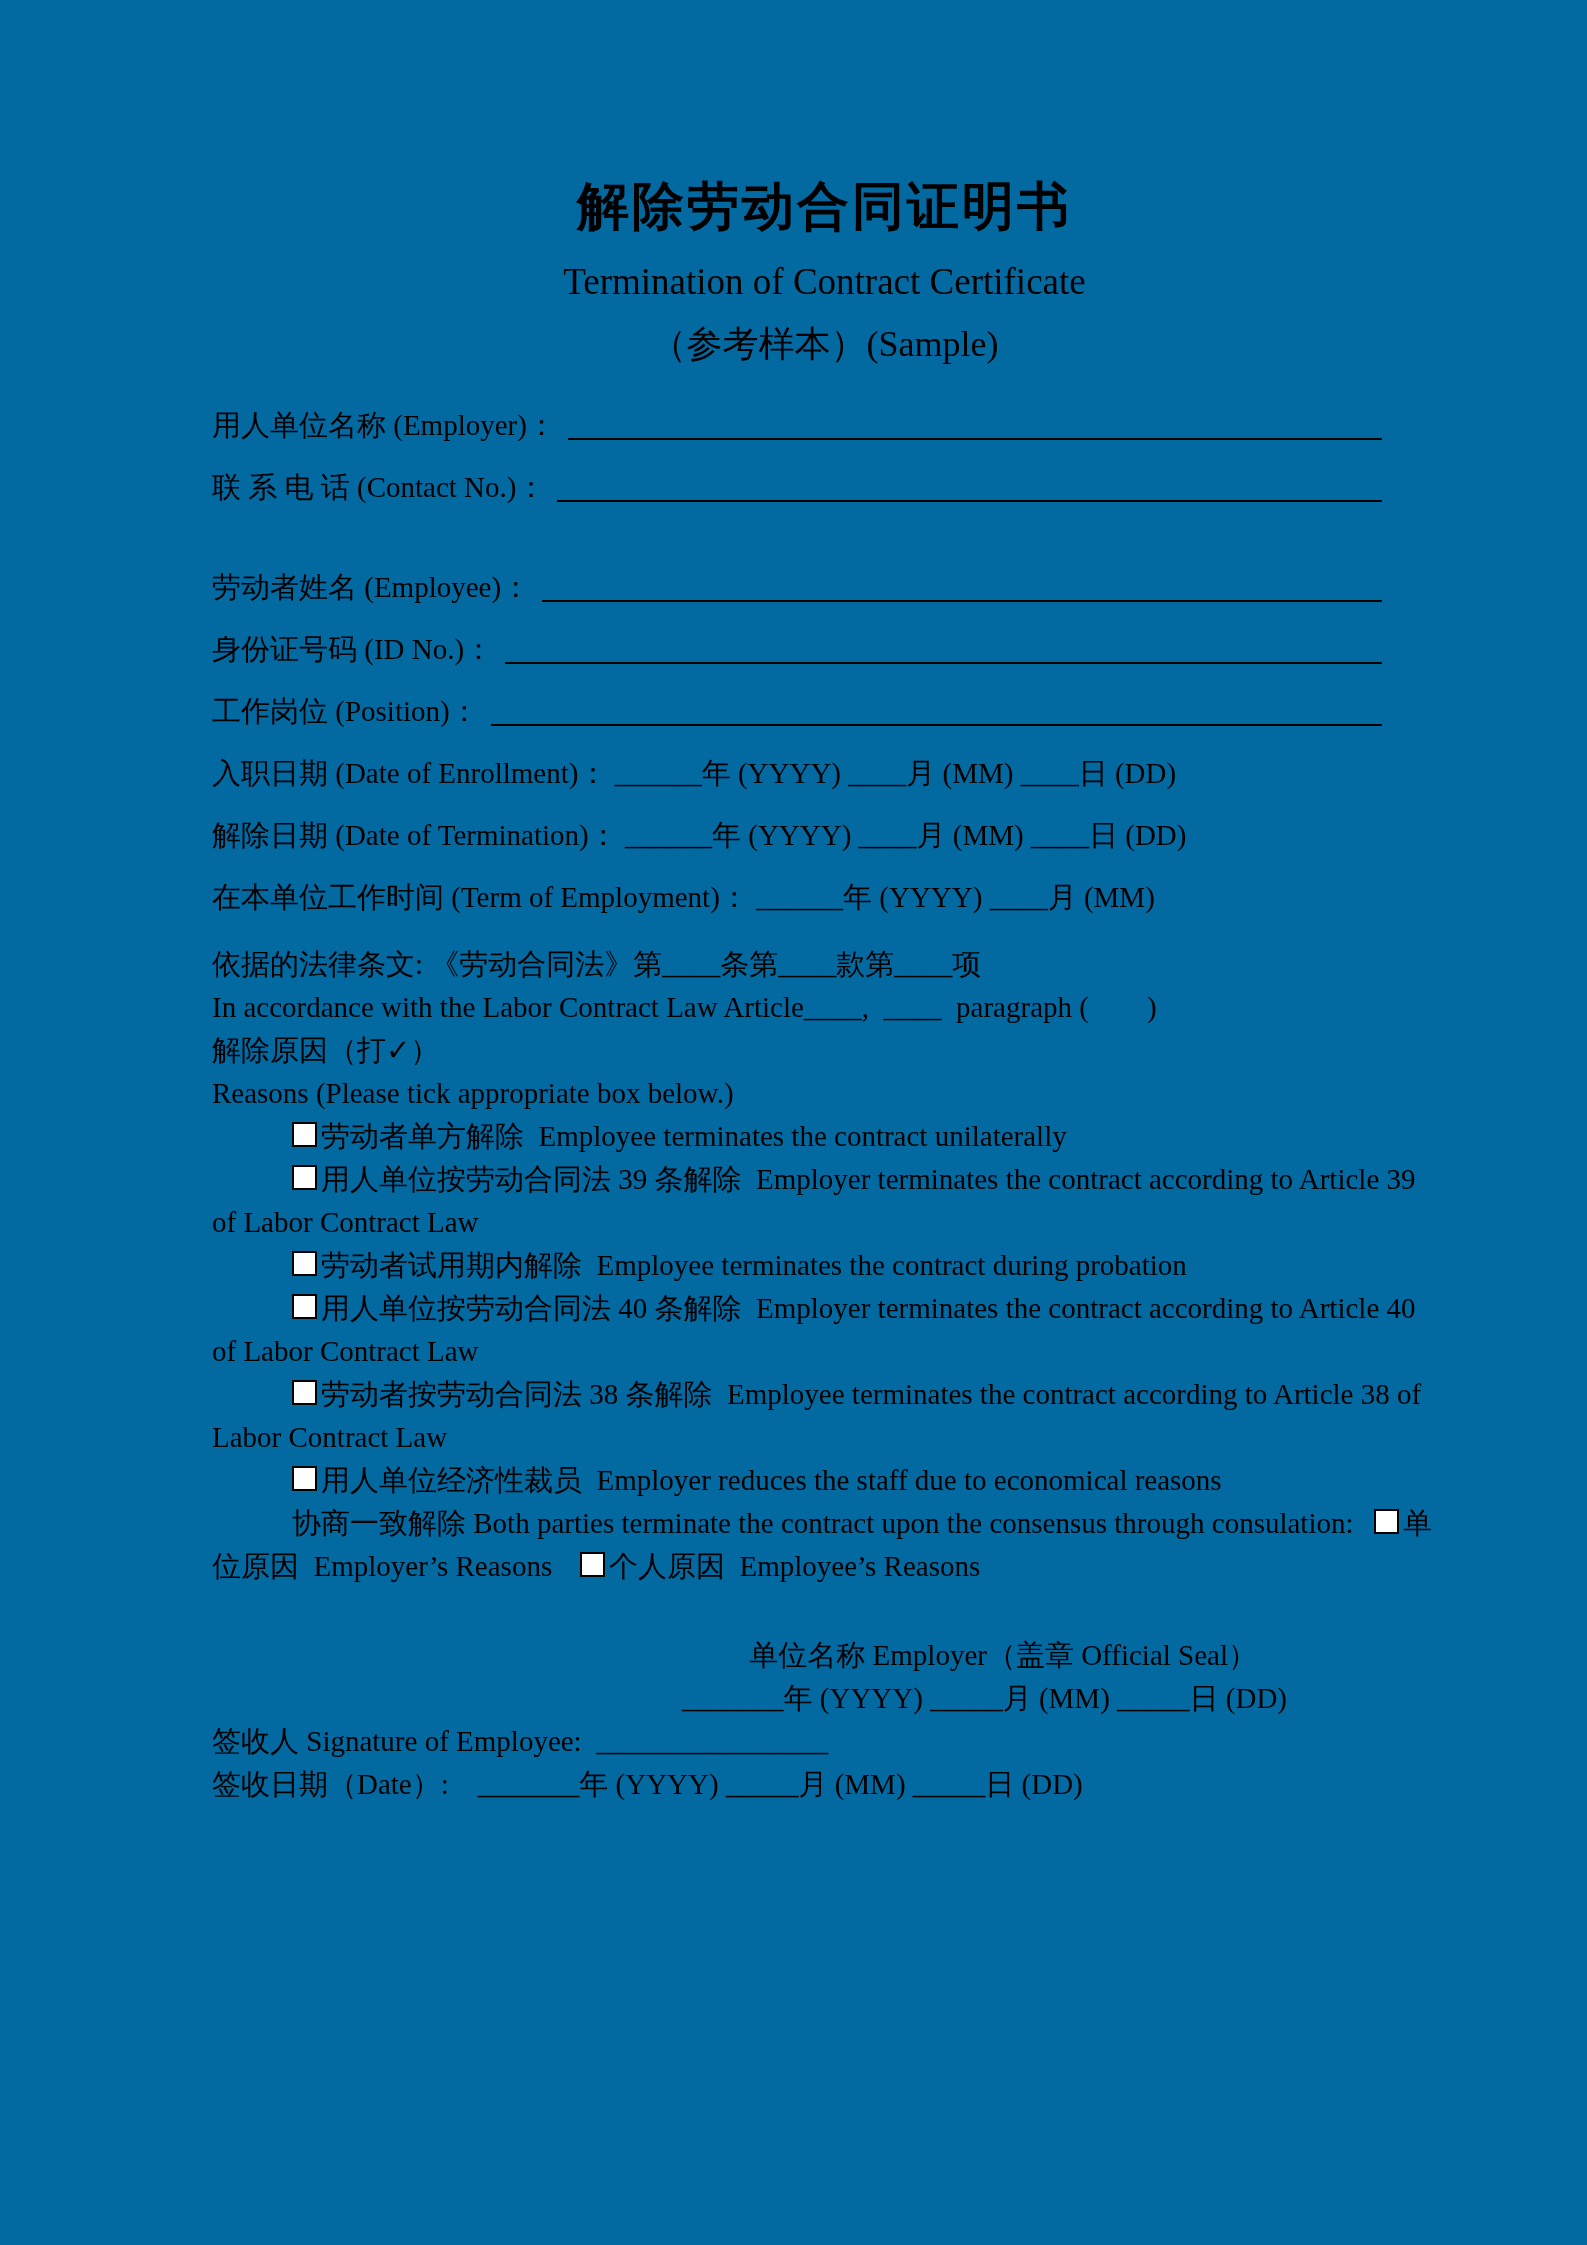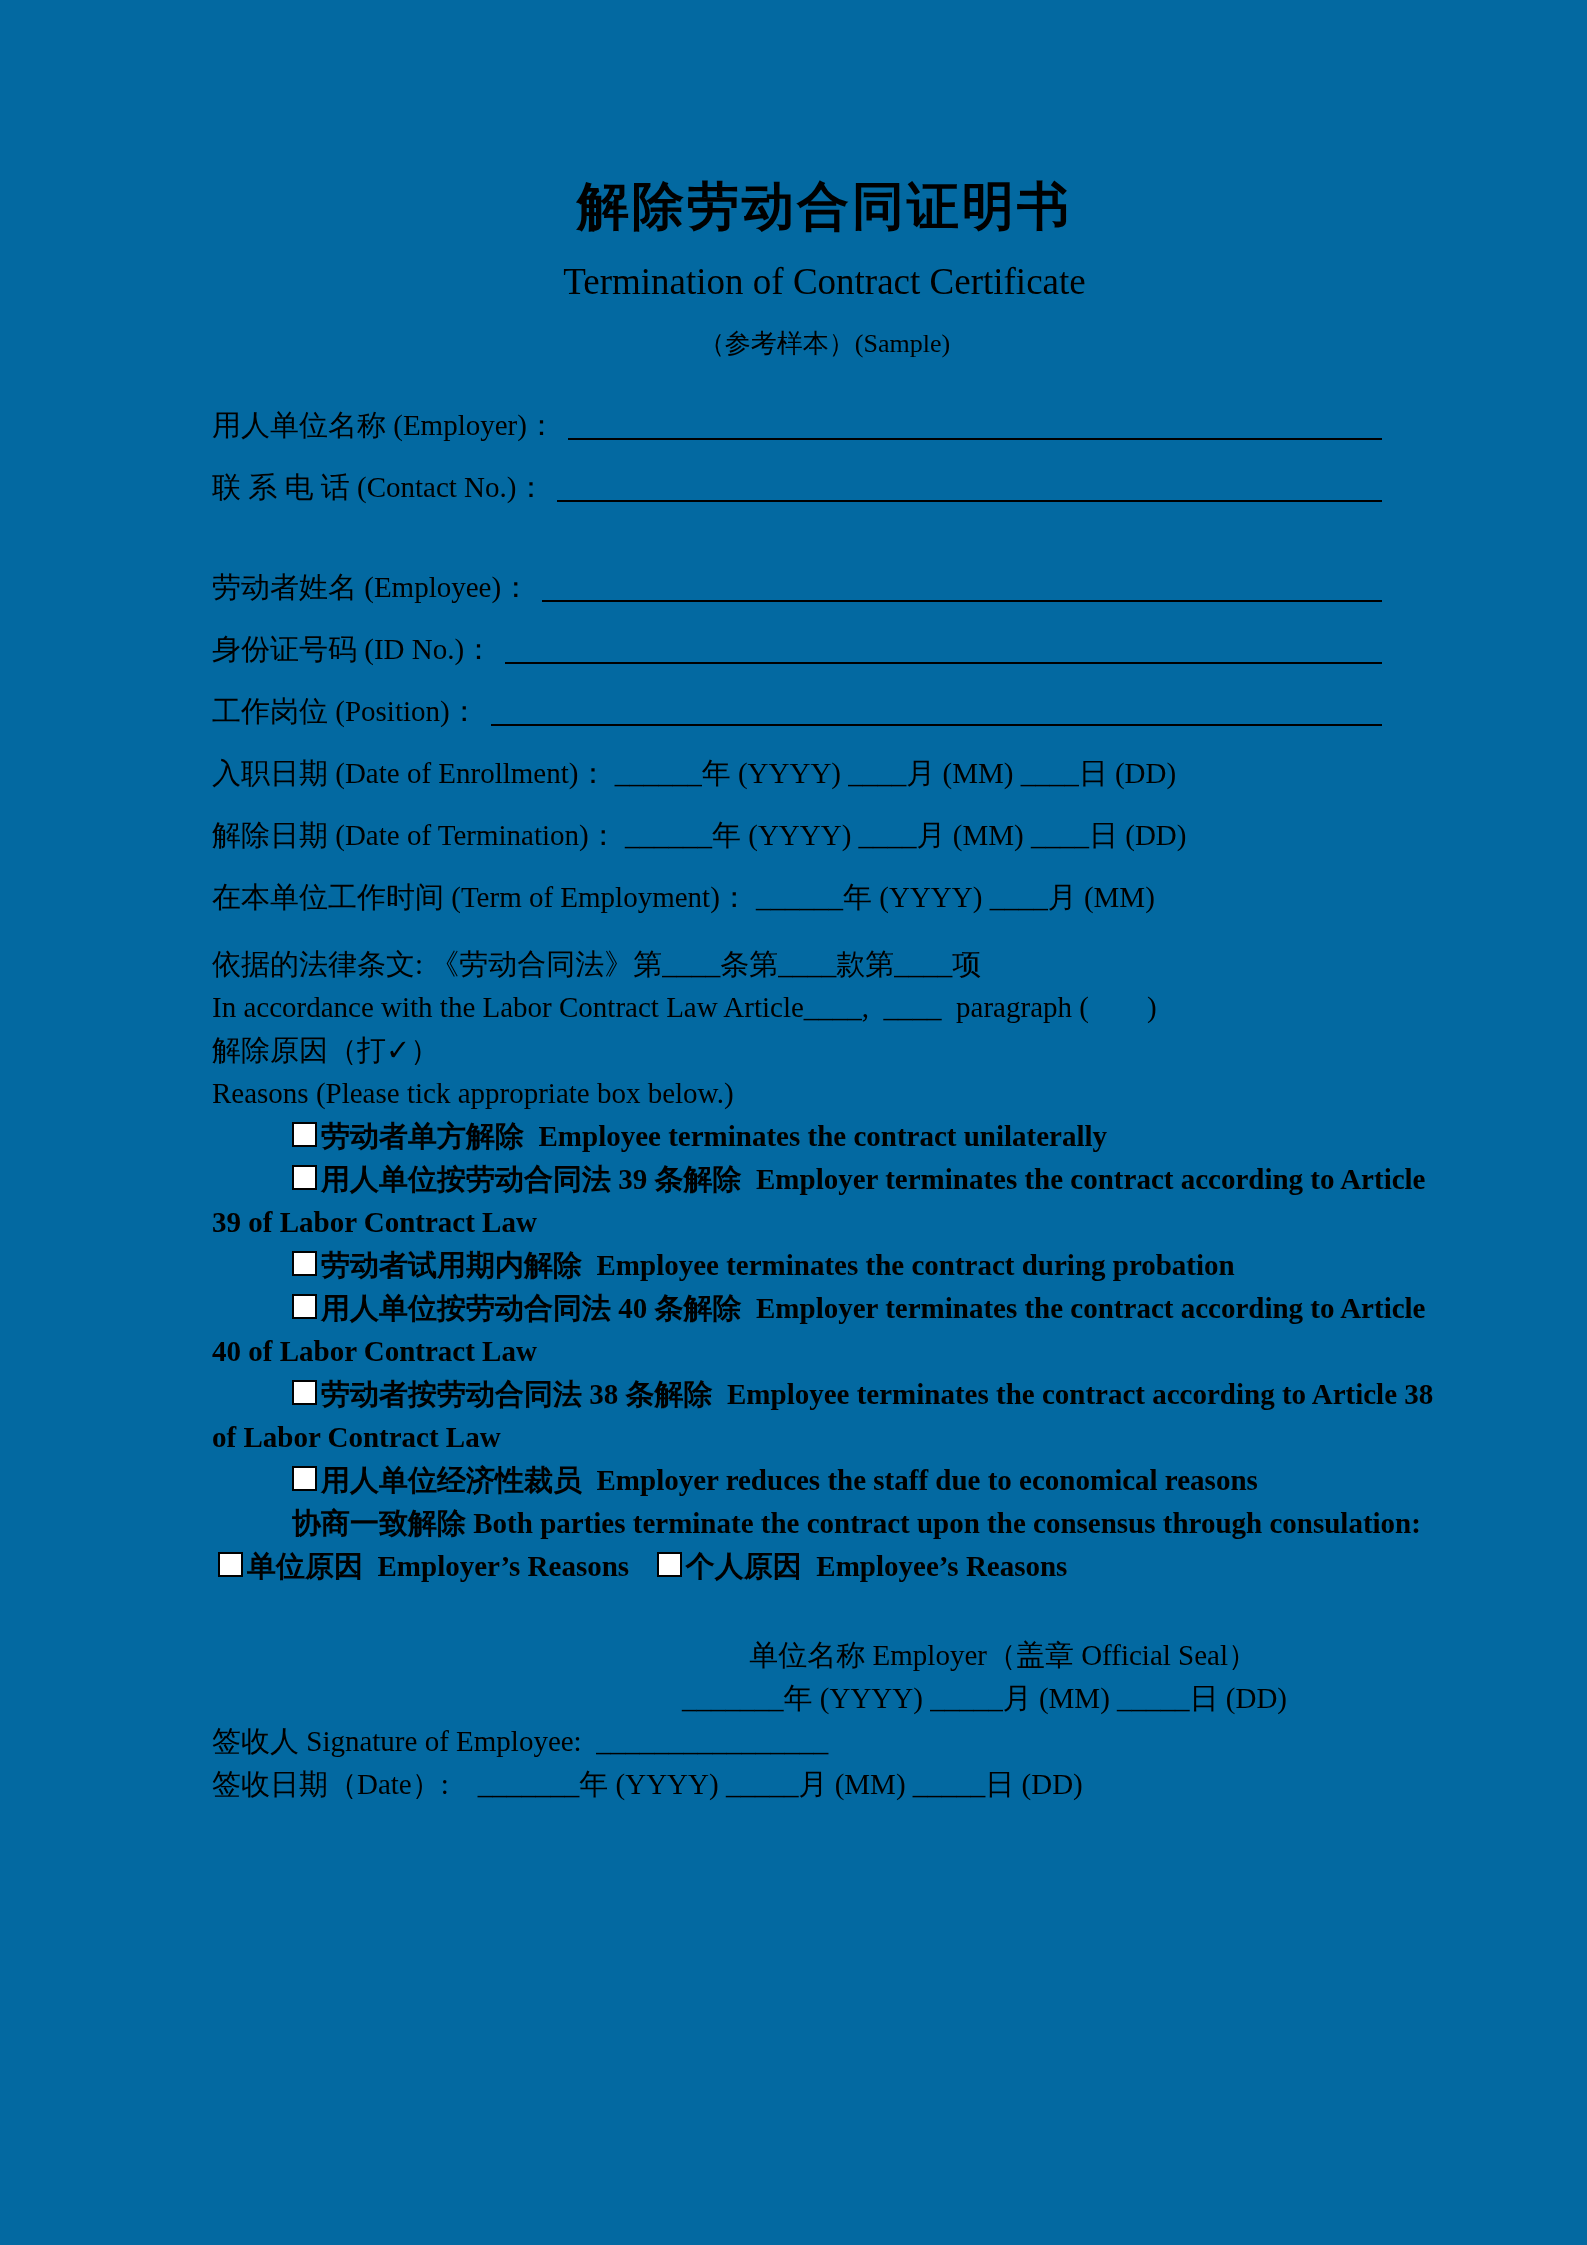--- a/index.html
+++ b/index.html
@@ -20,21 +20,21 @@
     margin:0; text-align:center;
     font-size:52px; line-height:58px; font-weight:700;
     letter-spacing:3px;
   }
   .title-en {
     margin:24px 0 0 0; text-align:center;
     font-size:37px; line-height:44px; font-weight:400;
   }
   .subtitle {
     margin:18px 0 16px 0; text-align:center;
-    font-size:26px; line-height:44px; font-weight:400;
+    font-size:36px; line-height:44px; font-weight:400;
   }
 
   .form-body { margin-top:38px; }
 
   .field-row {
     display:flex;
     line-height:42px;
     margin-bottom:20px;
   }
   .field-row .flabel { flex:0 0 auto; }
@@ -43,21 +43,21 @@
     border-bottom:2px solid #000;
     margin:0 55px 6px 12px;
   }
   .gap-before { margin-top:58px; }
 
   .date-row { margin:0 0 20px 0; line-height:42px; }
   .date-row.tight { margin-bottom:25px; }
 
   .single p, p.single { margin:0; line-height:43px; }
 
-  .cb-item { margin:0; line-height:43px; text-indent:80px;font-weight:bold; }
+  .cb-item { margin:0; line-height:43px; text-indent:80px; }
 
   .cbx {
     display:inline-block;
     width:21px; height:21px;
     border:2px solid #000;
     margin-right:4px;
     vertical-align:-1px;
     background:#fff;
   }
   .cbx.mid { margin-left:6px; }

